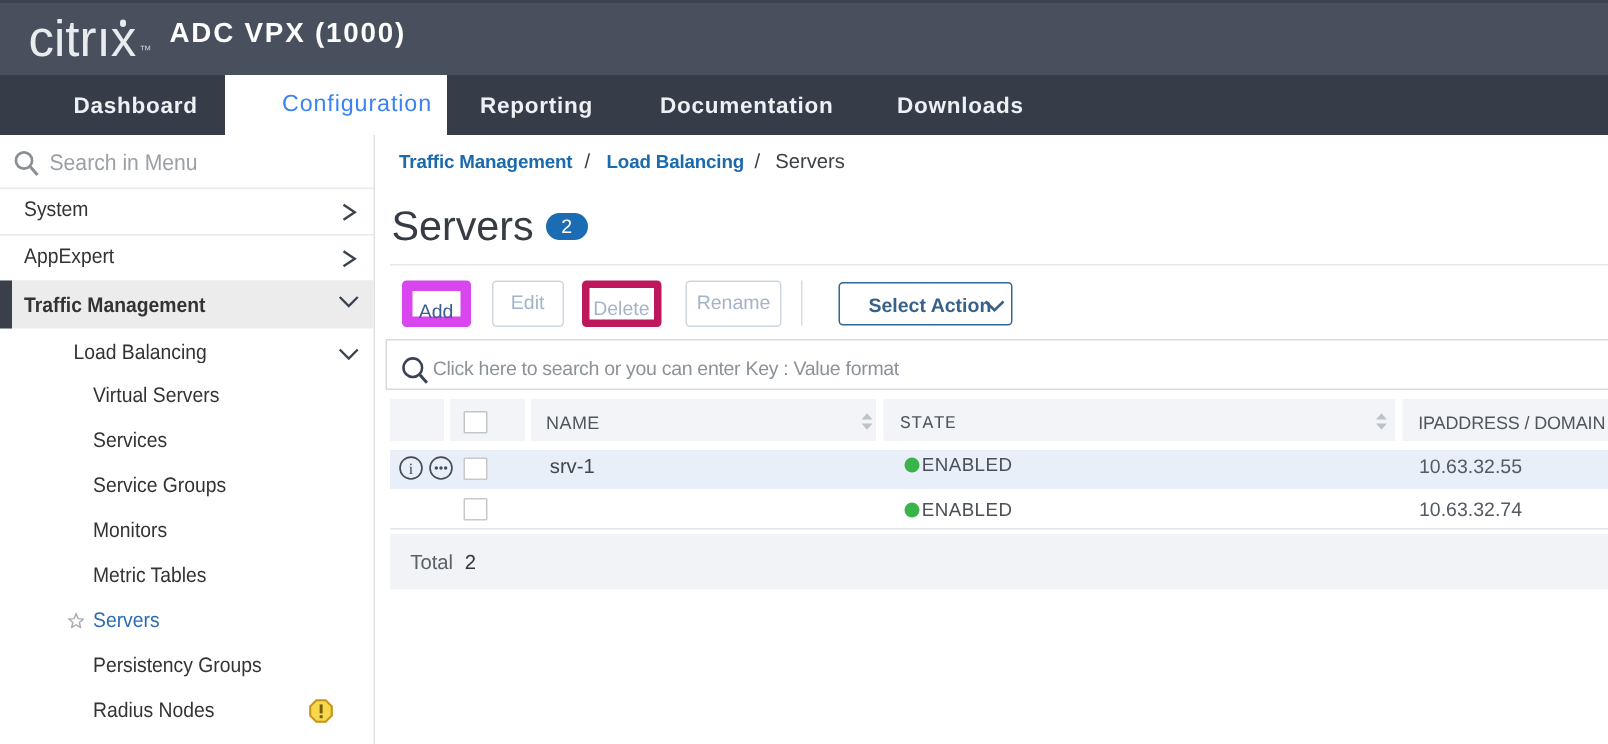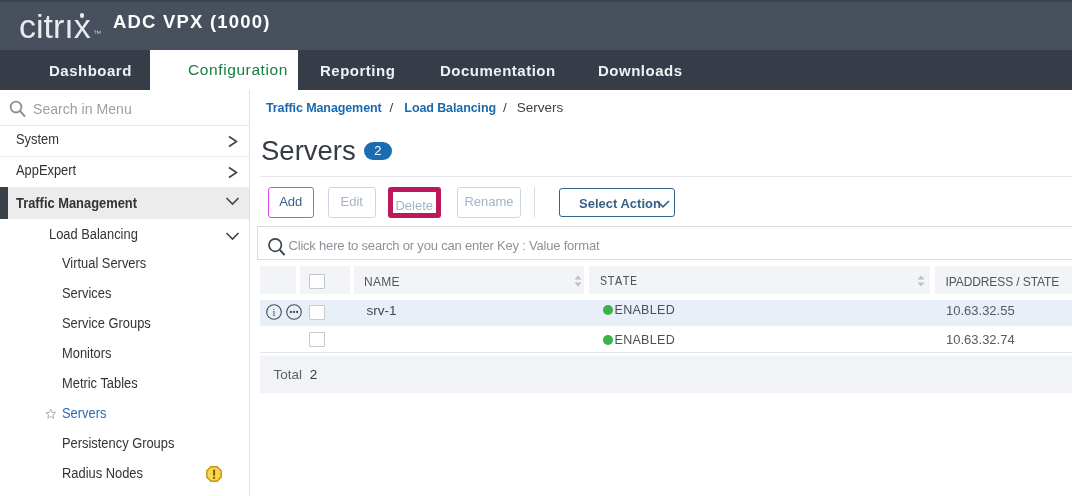--- a/index.html
+++ b/index.html
@@ -17,21 +17,21 @@
   <div class="abs" id="logo" style="left:0;top:0;width:110px;height:55px;color:#e9ecef;">
     <span class="abs" style="left:19px;top:1px;font-size:34px;line-height:50px;letter-spacing:0px;">citrıx</span>
     <span class="abs" style="left:79.5px;top:13.2px;width:4.6px;height:4.6px;border-radius:50%;background:#e9ecef;"></span>
     <span class="abs" style="left:93px;top:29px;font-size:8px;color:#c6cbd0;">™</span>
   </div>
   <div class="abs" style="left:113px;top:11px;font-size:18.5px;font-weight:bold;color:#fdfdfd;letter-spacing:1.2px;">ADC VPX (1000)</div>
 
   <div class="abs" style="left:0;top:50px;width:1072px;height:40px;background:#363d49;"></div>
   <div class="abs" style="left:150px;top:50px;width:148px;height:40px;background:#ffffff;"></div>
   <div class="abs nav" style="left:49px;top:62px;font-size:15px;font-weight:bold;color:#eef1f3;letter-spacing:0.5px;">Dashboard</div>
-  <div class="abs" style="left:150px;top:61px;width:176px;text-align:center;font-size:15.5px;color:#15803d;letter-spacing:0.6px;">Configuration</div>
+  <div class="abs" style="left:150px;top:61px;width:176px;text-align:center;font-size:15.5px;color:#3b82f6;letter-spacing:0.6px;">Configuration</div>
   <div class="abs nav" style="left:320px;top:62px;font-size:15px;font-weight:bold;color:#eef1f3;letter-spacing:0.5px;">Reporting</div>
   <div class="abs nav" style="left:440px;top:62px;font-size:15px;font-weight:bold;color:#eef1f3;letter-spacing:0.5px;">Documentation</div>
   <div class="abs nav" style="left:598px;top:62px;font-size:15px;font-weight:bold;color:#eef1f3;letter-spacing:0.5px;">Downloads</div>
 
   <div class="abs" style="left:249px;top:90px;width:1px;height:406px;background:#dfe2e5;"></div>
 
   <svg class="abs" style="left:8px;top:99px;" width="19" height="19" viewBox="0 0 19 19">
     <circle cx="8" cy="8" r="5.4" fill="none" stroke="#8a8f93" stroke-width="1.8"></circle>
     <line x1="12.2" y1="12.2" x2="17" y2="17.6" stroke="#8a8f93" stroke-width="2"></line>
   </svg>
@@ -80,21 +80,21 @@
   </svg>
 
   <div class="abs" style="left:266px;top:99.5px;font-size:13.5px;color:#3d4247;">
     <span style="color:#1a6aae;font-weight:bold;font-size:12.5px;letter-spacing:-0.1px;">Traffic Management</span><span style="margin:0 11px 0 8px;">/</span><span style="color:#1a6aae;font-weight:bold;font-size:12.5px;letter-spacing:-0.1px;">Load Balancing</span><span style="margin:0 10px 0 7px;">/</span><span>Servers</span>
   </div>
 
   <div class="abs" style="left:261px;top:134.5px;font-size:27.5px;color:#363b44;">Servers</div>
   <div class="abs" style="left:364px;top:141.5px;width:27.5px;height:18.5px;border-radius:9.5px;background:#1b6cb3;color:#fff;font-size:13px;text-align:center;line-height:18.5px;">2</div>
 
   <div class="abs" style="left:260px;top:176px;width:812px;height:1px;background:#e5e7ea;"></div>
-  <div class="abs btn" style="left:267.5px;top:187px;width:46.5px;height:30.5px;border:1px solid #d946ef;border-radius:3px;color:#38618a;font-size:13px;text-align:center;line-height:28.5px;">Add</div>
+  <div class="abs btn" style="left:267.5px;top:187px;width:46.5px;height:30.5px;border:7px solid #d946ef;border-radius:3px;color:#38618a;font-size:13px;text-align:center;line-height:28.5px;">Add</div>
   <div class="abs btn" style="left:328px;top:187px;width:47.5px;height:30.5px;border:1px solid #ccd7e4;border-radius:3px;color:#a4b4c8;font-size:13px;text-align:center;line-height:28.5px;">Edit</div>
   <div class="abs btn" style="left:387.5px;top:187px;width:53.5px;height:30.5px;border:5px solid #be185d;border-radius:3px;color:#a4b4c8;font-size:13px;text-align:center;line-height:28.5px;">Delete</div>
   <div class="abs btn" style="left:457px;top:187px;width:64px;height:30.5px;border:1px solid #ccd7e4;border-radius:3px;color:#a4b4c8;font-size:13px;text-align:center;line-height:28.5px;">Rename</div>
   <div class="abs" style="left:534px;top:187px;width:1px;height:30px;background:#d9dcdf;"></div>
   <div class="abs" style="left:558.5px;top:187.5px;width:116px;height:29.5px;border:1px solid #336691;border-radius:3px;"></div>
   <div class="abs" style="left:579px;top:196px;font-size:13px;color:#38618a;font-weight:bold;">Select Action</div>
   <svg class="abs" style="left:655.5px;top:199.5px;" width="14" height="8" viewBox="0 0 14 8">
       <polyline points="1,1 7,6.8 13,1" fill="none" stroke="#38618a" stroke-width="1.7"></polyline>
     </svg>
 
@@ -114,21 +114,21 @@
   <div class="abs" style="left:364px;top:274.5px;font-size:12px;color:#4e565e;letter-spacing:0.3px;">NAME</div>
   <svg class="abs" style="left:572.5px;top:275px;" width="10" height="12" viewBox="0 0 10 12">
     <polygon points="5,0.5 8.6,4.6 1.4,4.6" fill="#bcc2c9"></polygon>
     <polygon points="5,11.5 8.6,7.4 1.4,7.4" fill="#bcc2c9"></polygon>
   </svg>
   <div class="abs" style="left:600px;top:274.5px;font-size:12px;color:#4e565e;letter-spacing:0.3px;font-family:Liberation Mono, monospace;">STATE</div>
   <svg class="abs" style="left:915.5px;top:275px;" width="10" height="12" viewBox="0 0 10 12">
     <polygon points="5,0.5 8.6,4.6 1.4,4.6" fill="#bcc2c9"></polygon>
     <polygon points="5,11.5 8.6,7.4 1.4,7.4" fill="#bcc2c9"></polygon>
   </svg>
-  <div class="abs" style="left:945.5px;top:274.5px;font-size:12px;color:#4e565e;letter-spacing:-0.1px;">IPADDRESS / STATE</div>
+  <div class="abs" style="left:945.5px;top:274.5px;font-size:12px;color:#4e565e;letter-spacing:-0.1px;">IPADDRESS / DOMAIN</div>
 
   <div class="abs" style="left:260px;top:299.5px;width:812px;height:26px;background:#e9eff8;"></div>
   <svg class="abs" style="left:266.3px;top:303.7px;" width="16" height="16" viewBox="0 0 16 16">
     <circle cx="8" cy="8" r="7.3" fill="none" stroke="#444b52" stroke-width="1.1"></circle>
     <text x="8" y="12" font-family="Liberation Serif, serif" font-size="10.5" fill="#444b52" text-anchor="middle">i</text>
   </svg>
   <svg class="abs" style="left:286px;top:304.2px;" width="16" height="16" viewBox="0 0 16 16">
     <circle cx="8" cy="8" r="7.3" fill="none" stroke="#444b52" stroke-width="1.1"></circle>
     <circle cx="4.9" cy="8" r="1.15" fill="#444b52"></circle>
     <circle cx="8" cy="8" r="1.15" fill="#444b52"></circle>

